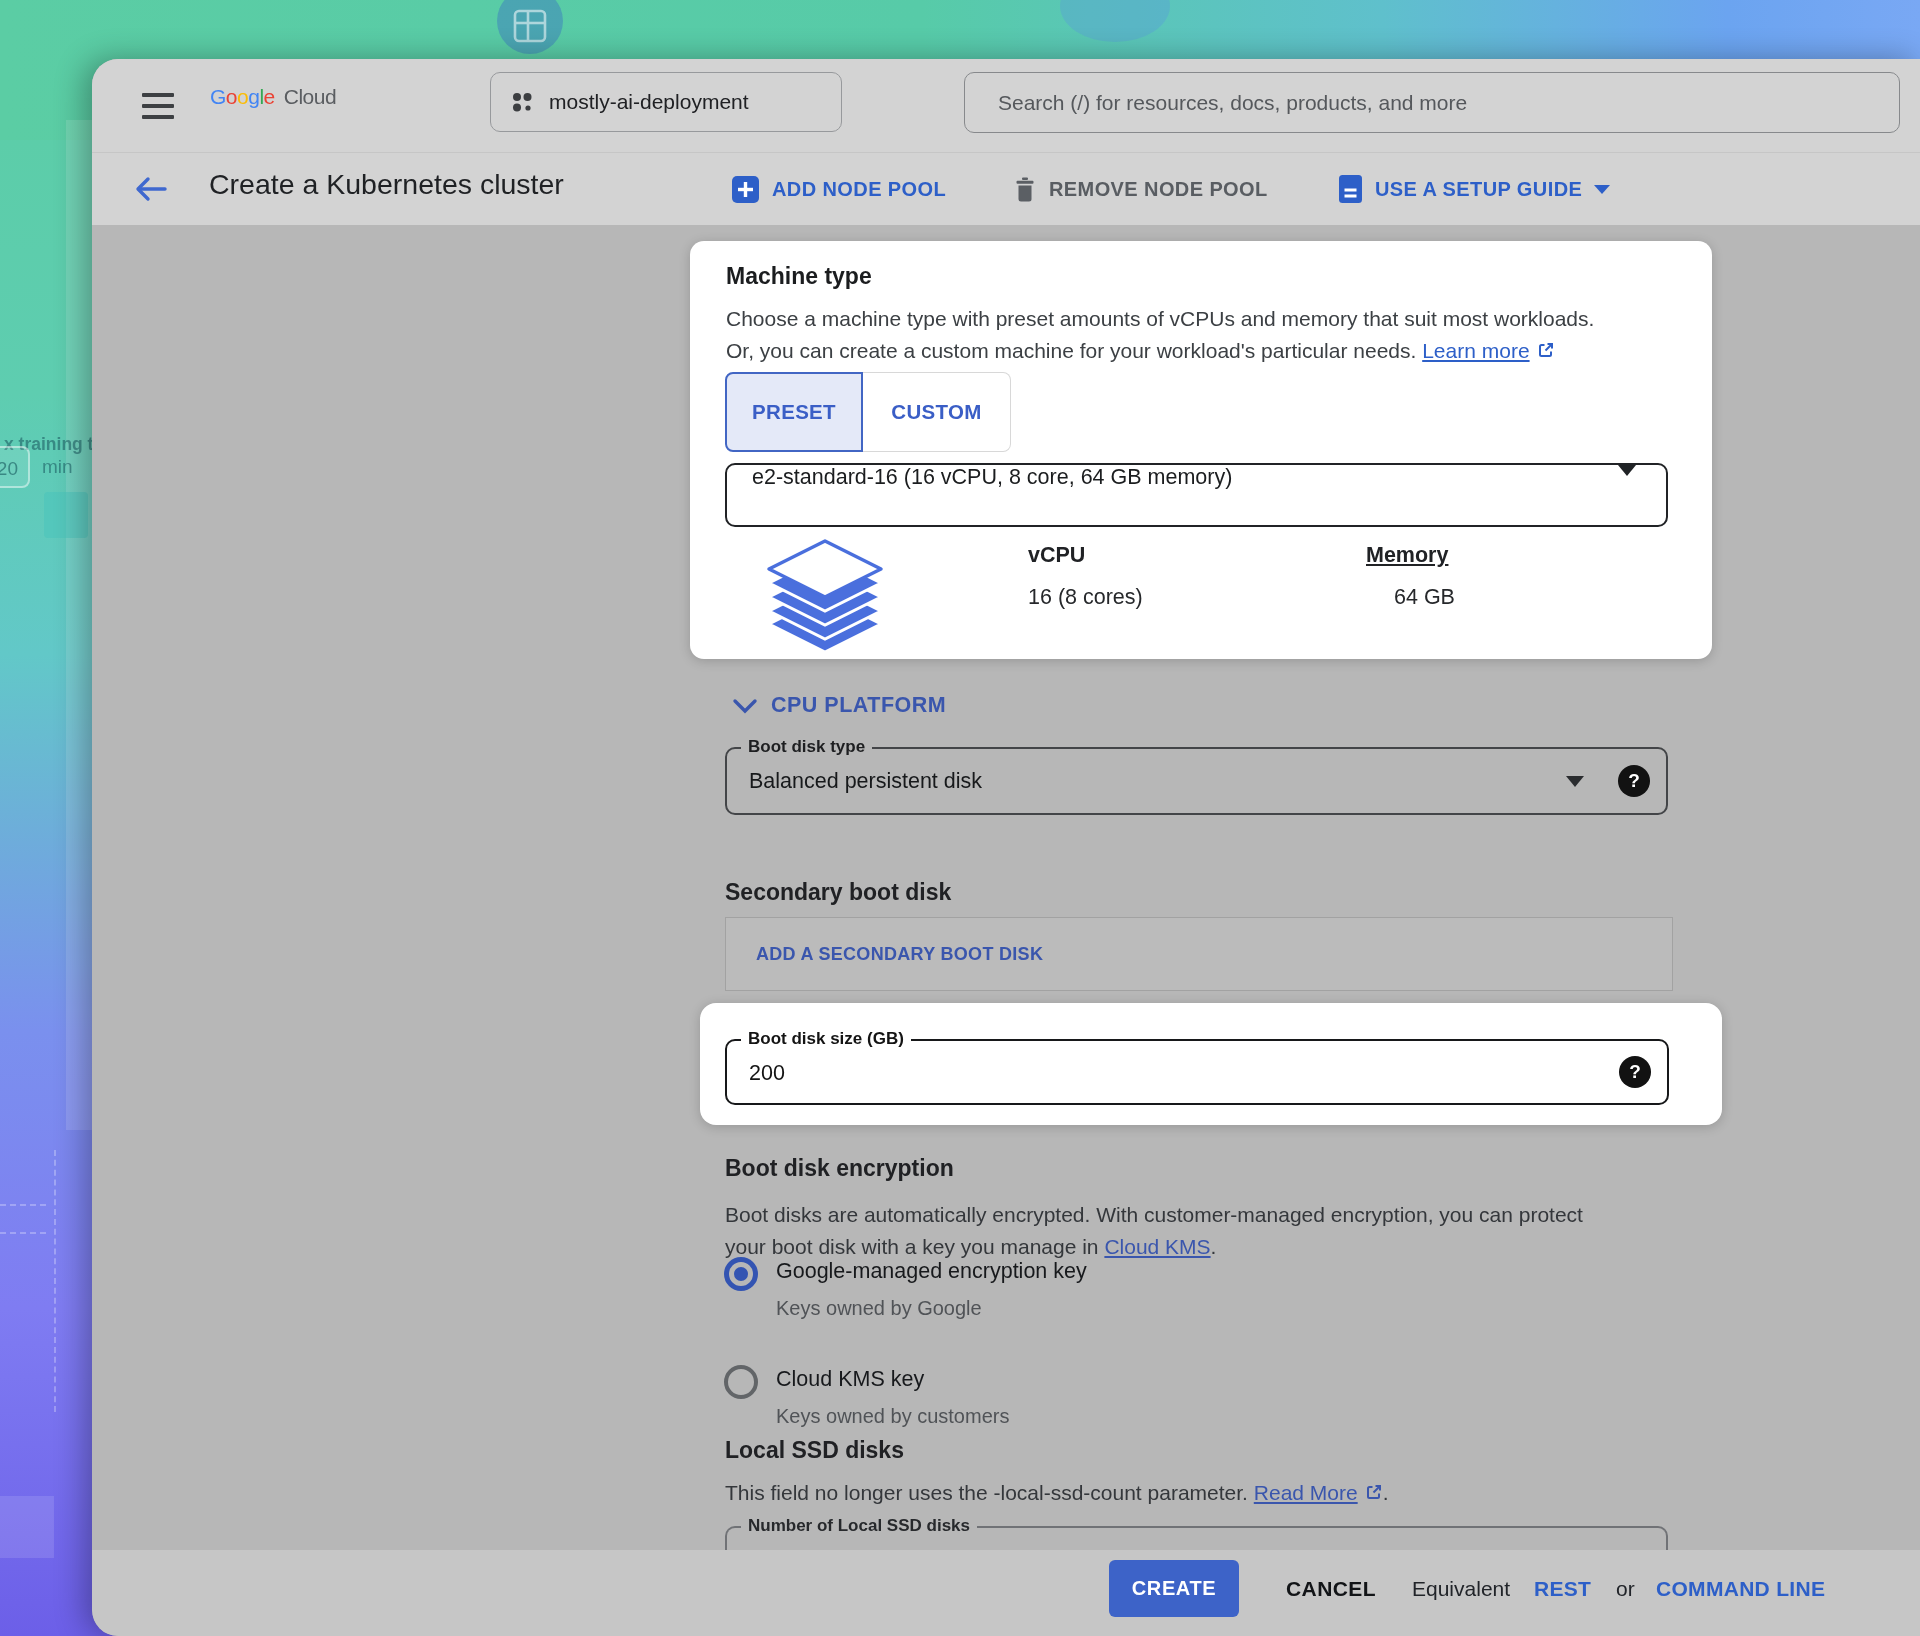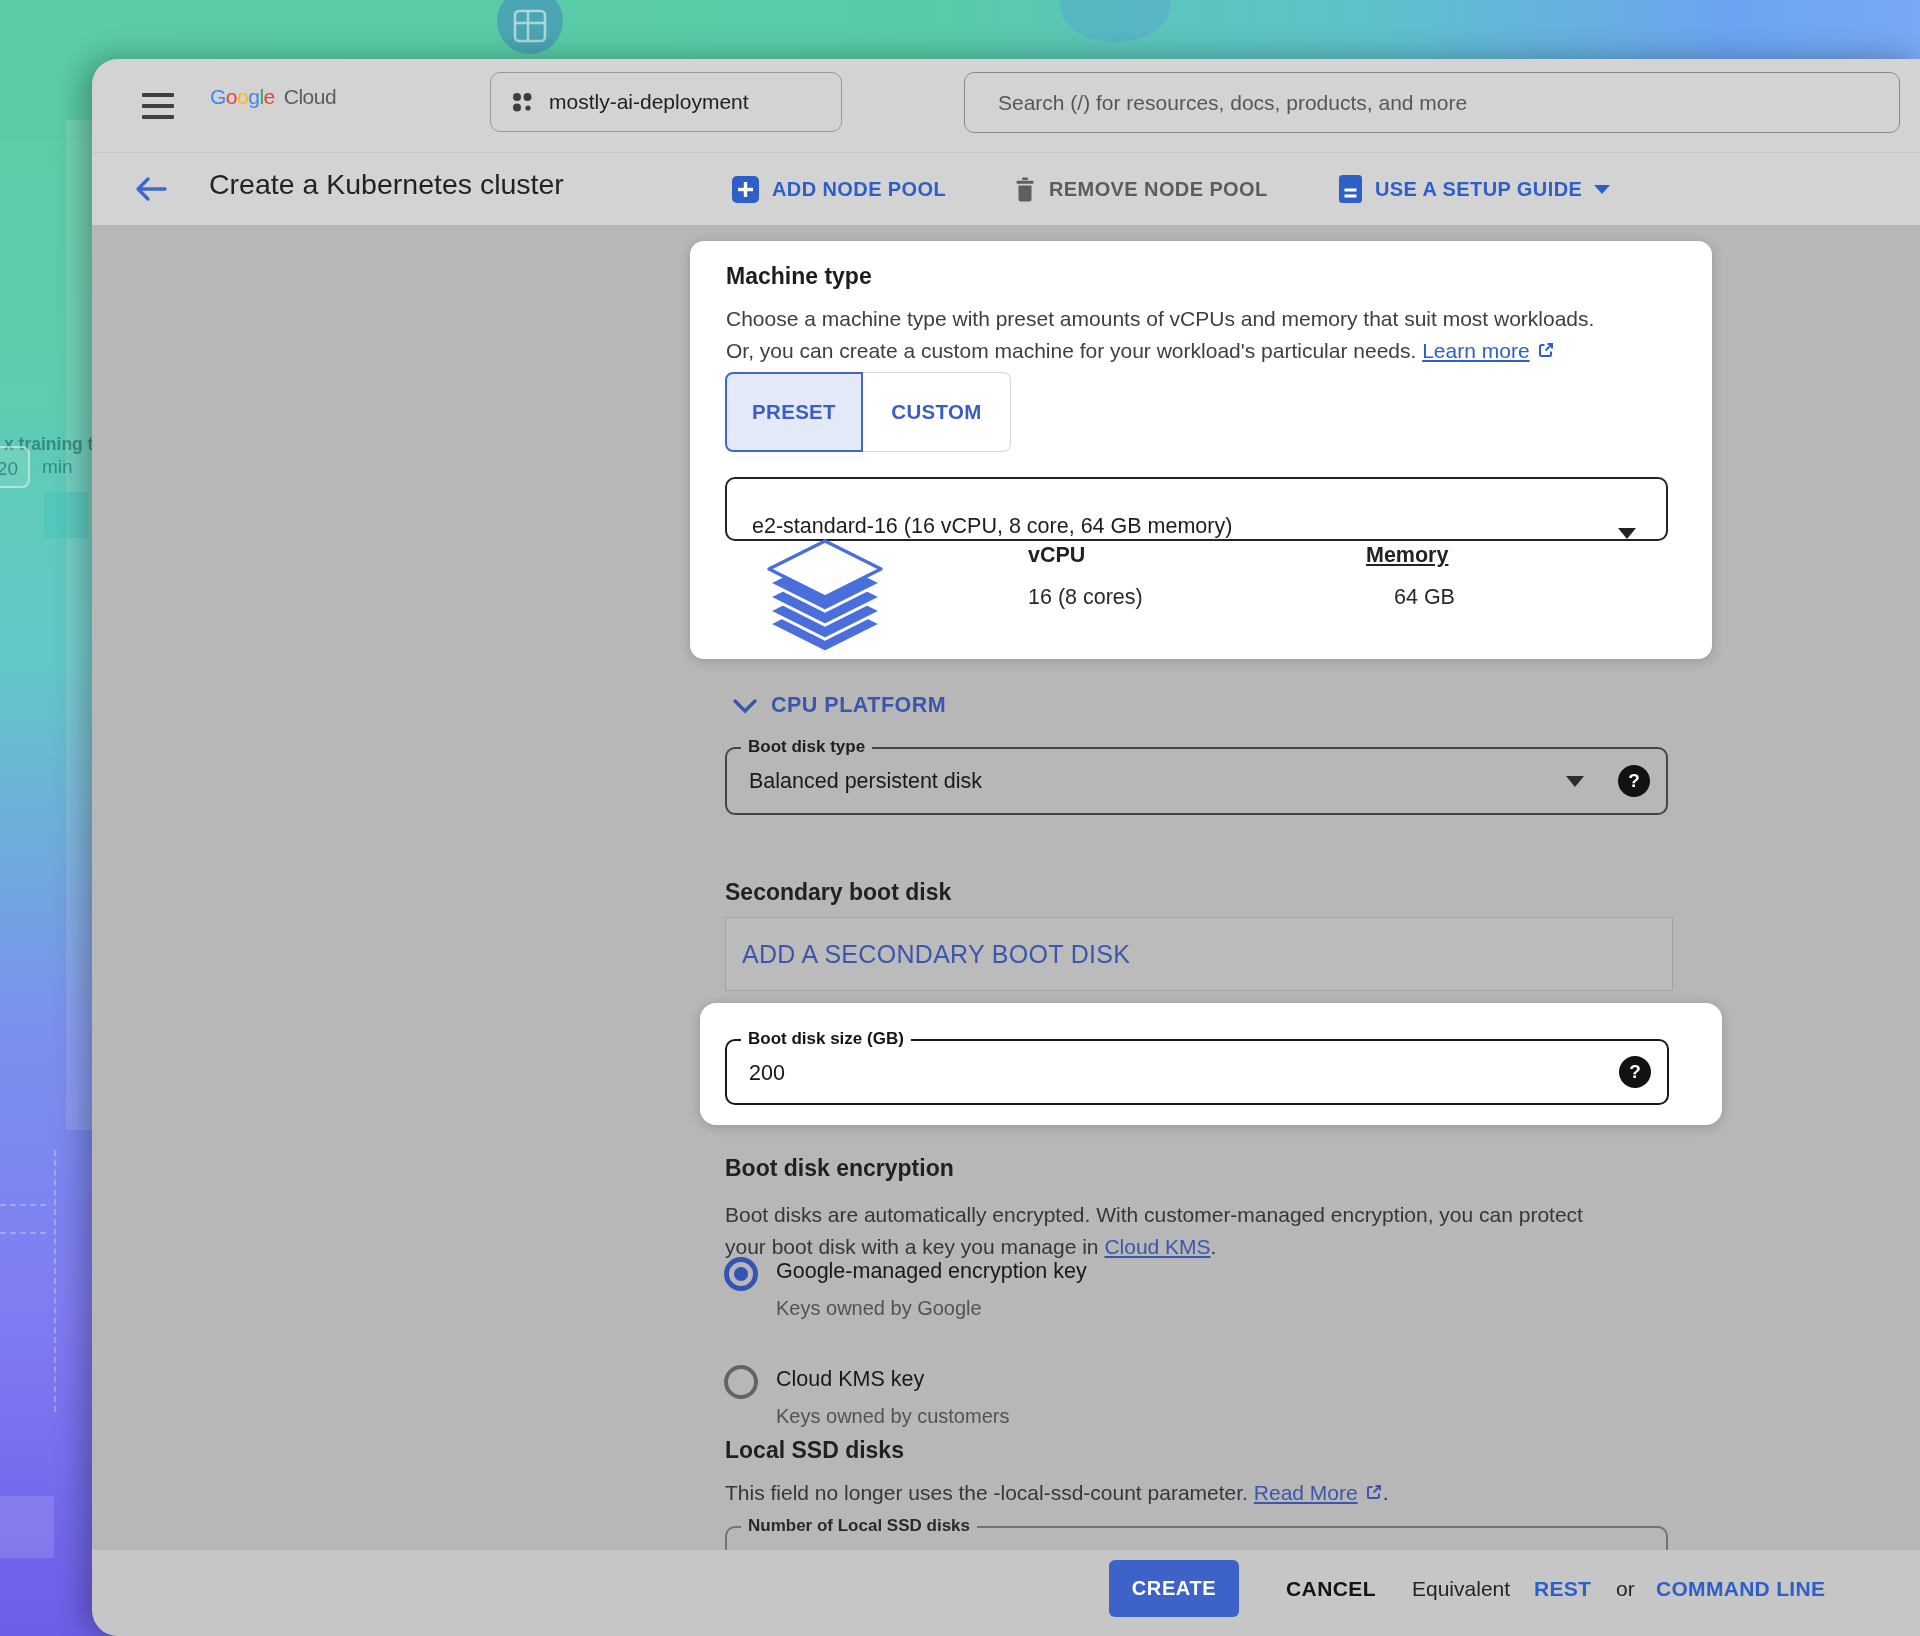--- a/index.html
+++ b/index.html
@@ -78,21 +78,21 @@
   a.link{color:var(--accent-blue,#2d5fc8);text-decoration:underline;cursor:pointer;}
   .extlink{display:inline-block;vertical-align:-2px;margin-left:6px;}
 
   .tabs{position:absolute;left:35px;top:131px;display:flex;}
   .tab{height:80px;box-sizing:border-box;display:flex;align-items:center;justify-content:center;
     font-size:20.5px;font-weight:700;letter-spacing:.3px;color:#3a5ec6;cursor:pointer;}
   .tab.preset{width:138px;background:#e4e9f8;border:2px solid #4266c4;border-radius:8px 0 0 8px;}
   .tab.custom{width:148px;background:#fff;border:1.5px solid #d8d8d8;border-left:none;border-radius:0 8px 8px 0;}
 
   .mt-select{position:absolute;left:35px;top:222px;width:943px;height:64px;border:2px solid #212326;
-    border-radius:10px;box-sizing:border-box;display:flex;align-items:flex-end;cursor:pointer;background:#fff;margin-top:14px;}
+    border-radius:10px;box-sizing:border-box;display:flex;align-items:flex-start;cursor:pointer;background:#fff;}
   .mt-select span{font-size:21.5px;color:#1b1d1f;margin-left:25px;}
   .caret-dd{position:absolute;right:30px;width:0;height:0;border-left:9px solid transparent;
     border-right:9px solid transparent;border-top:11px solid #202326;}
 
   .layers{position:absolute;left:68px;top:298px;}
   .col-label{position:absolute;font-size:21.5px;font-weight:700;color:#202225;top:302px;}
   .col-value{position:absolute;font-size:21.5px;color:#26282b;top:344px;}
   .vcpu-l{left:338px;} .vcpu-v{left:338px;} .mem-l{left:676px;text-decoration:underline;} .mem-v{left:704px;}
 
   
@@ -107,21 +107,21 @@
   .bdt .fvalue{position:absolute;left:22px;top:0;line-height:64px;color:#17191b;}
   .bdt .caret-dd{right:82px;top:27px;border-top-color:#2a2c2f;}
   .helpdot{position:absolute;width:32px;height:32px;border-radius:50%;background:#121212;color:#fff;
     font-size:19px;font-weight:700;text-align:center;line-height:32px;cursor:pointer;}
   .bdt .helpdot{right:16px;top:16px;}
 
   .sec-title{position:absolute;font-weight:700;font-size:23px;color:#202124;left:633px;}
   .sbd-title{top:820px;}
   .sbd-box{position:absolute;left:633px;top:858px;width:948px;height:74px;border:1.5px solid #a2a2a2;
     box-sizing:border-box;background:rgba(255,255,255,.06);display:flex;align-items:center;cursor:pointer;}
-  .sbd-box span{font-size:25px;font-weight:400;letter-spacing:.3px;color:var(--dim-blue,#3a56ad);margin-left:16px;}
+  .sbd-box span{font-size:18px;font-weight:700;letter-spacing:.3px;color:var(--dim-blue,#3a56ad);margin-left:30px;}
 
   .bds{left:25px;top:36px;width:944px;height:66px;border:2px solid #17181a;position:absolute;}
   .bds .flabel{background:#fff;color:#141414;}
   .bds input{width:82%;height:100%;border:none;outline:none;background:transparent;font-family:inherit;
     font-size:21.5px;color:#141414;padding-left:22px;}
   .bds .helpdot{right:16px;top:15px;}
 
   .bde-title{top:1096px;}
   .dim-desc{position:absolute;left:633px;font-size:21px;color:#34373b;line-height:32px;white-space:nowrap;}
   .bde-desc{top:1140px;}

